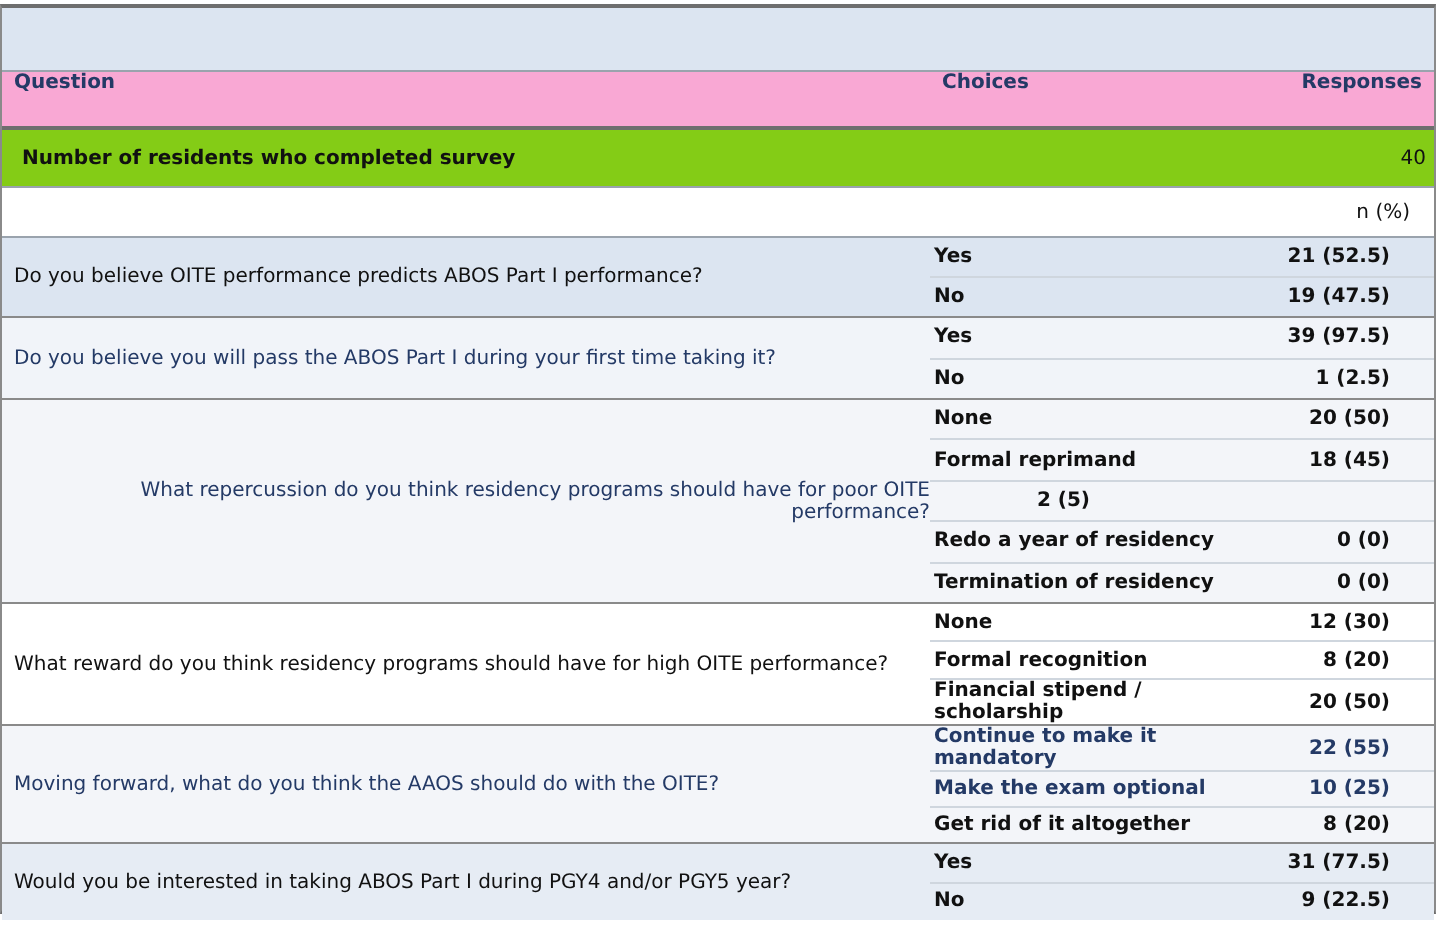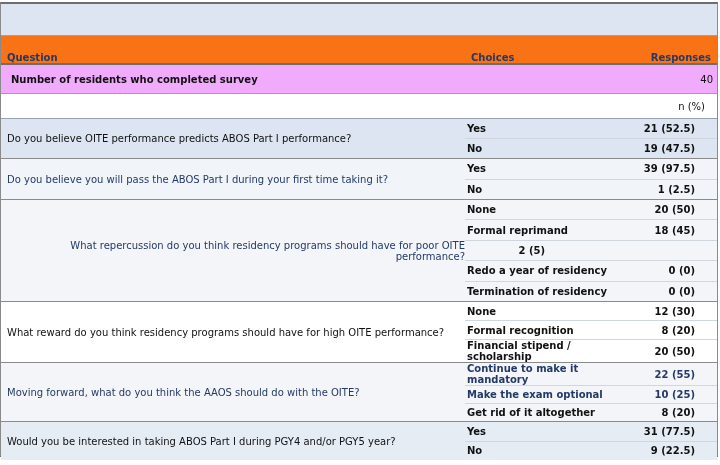--- a/index.html
+++ b/index.html
@@ -8,27 +8,27 @@
     font-family: "DejaVu Sans", sans-serif; font-size: 10px; color: #1c2a4a;
     overflow: hidden;
   }
   .table {
     position: absolute; left: 0; top: 2px; width: 718px; height: 455px;
     border-top: 2px solid #6e6e6e; border-bottom: 2px solid #6e6e6e;
     border-left: 1px solid #8a8a8a; border-right: 1px solid #8a8a8a;
   }
   .title-band { height: 32px; background: #dce5f1; border-bottom: 1px solid #9aa3ad; }
   .row { display: flex; border-bottom: 1px solid #9aa3ad; position: relative; }
-  .header-row { height: 29px; background: #f97316; border-bottom: 2px solid #6e6e6e; align-items: flex-end; }
+  .header-row { height: 29px; background: #f9a8d4; border-bottom: 2px solid #6e6e6e; align-items: flex-start; }
   .header-row .c1, .header-row .c2 { font-weight: bold; color: #243a66; }
   .header-row .c3 { font-weight: bold; color: #243a66; text-align: right; }
   .c1 { width: 466px; padding-left: 6px; }
   .c2 { width: 150px; padding-left: 4px; }
   .c3 { width: 100px; padding-right: 6px; text-align: right; }
-  .total-row { height: 29px; background: #f0abfc; align-items: center; }
+  .total-row { height: 29px; background: #84cc16; align-items: center; }
   .total-row .c1 { font-weight: bold; color: #111; padding-left: 10px; }
   .total-row .c3 { color: #111; padding-right: 4px; }
   .unit-row { height: 25px; background: #ffffff; align-items: center; border-bottom: 1px solid #9aa3ad; }
   .unit-row .c3 { color: #111; padding-right: 12px; }
   .qgroup { display: flex; border-bottom: 1px solid #8a8a8a; }
   .qgroup .qtext { width: 466px; padding-left: 6px; display: flex; align-items: center; text-align: right; }
   .qgroup .choices { flex: 1; display: flex; flex-direction: column; }
   .choice { display: flex; align-items: center; flex: 1; border-bottom: 1px solid #cfd6de; font-weight: bold; }
   .choice:last-child { border-bottom: none; }
   .choice .ch { width: 150px; padding-left: 2px; }

